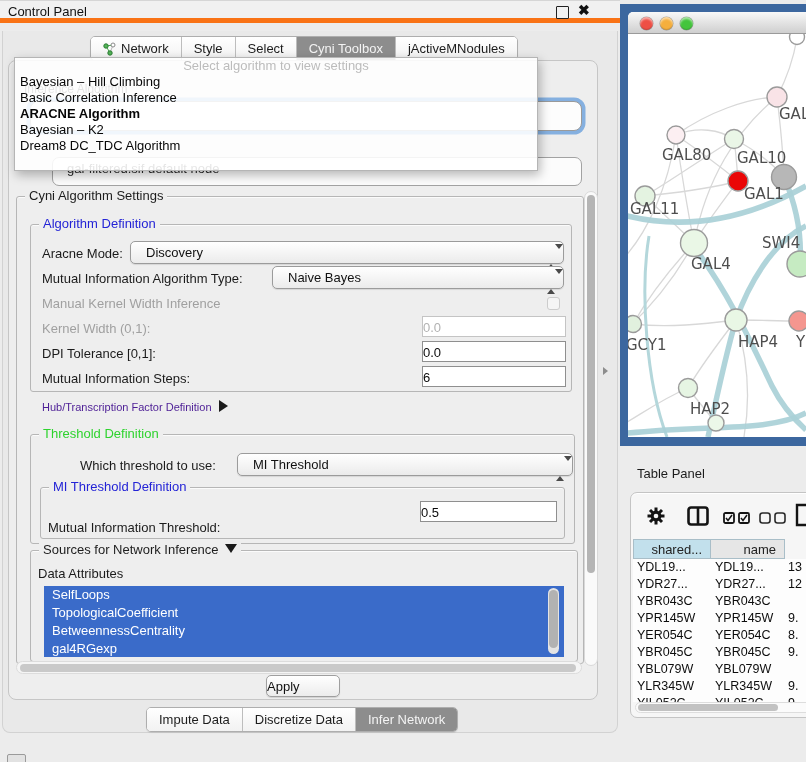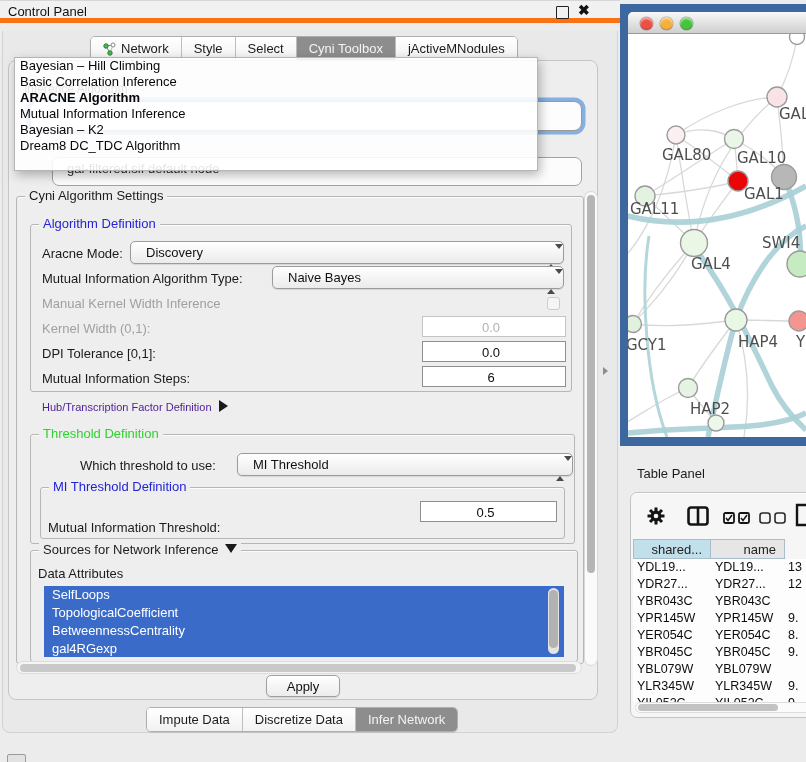--- a/index.html
+++ b/index.html
@@ -48,42 +48,42 @@
   .lbl-dis{color:#a0a0a0}
   .combo{height:23px;border:1px solid #9b9b9b;border-radius:5px;
     background:linear-gradient(#ffffff,#ebebeb);font-size:13px;line-height:22px;
     padding-left:15px;color:#111;box-shadow:0 1px 1px rgba(0,0,0,.1);box-sizing:border-box}
   .spin{position:absolute;right:8px;top:4px;width:8px}
   .spin .up{width:0;height:0;border-left:4px solid transparent;border-right:4px solid transparent;
     border-bottom:5px solid #4a4a4a;margin-bottom:3px}
   .spin .dn{width:0;height:0;border-left:4px solid transparent;border-right:4px solid transparent;
     border-top:5px solid #4a4a4a}
   .field{height:21px;border:1px solid #8f8f8f;background:#fff;font-size:13px;
-    line-height:21px;text-align:center;padding-right:6px;color:#0a0a0a;box-sizing:border-box}
+    line-height:21px;text-align:left;padding-right:6px;color:#0a0a0a;box-sizing:border-box}
   .field-dis{border-color:#c4c4c4;color:#b2b2b2}
   #kchk{left:547px;top:297px;width:13px;height:13px;background:#f5f5f5;
     border:1px solid #cccccc;border-radius:3px;box-sizing:border-box}
   .tri-right{display:inline-block;width:0;height:0;border-top:6px solid transparent;
     border-bottom:6px solid transparent;border-left:9px solid #1a1a1a;margin-left:7px;vertical-align:-1px}
   .tri-down{display:inline-block;width:0;height:0;border-left:6.5px solid transparent;
     border-right:6.5px solid transparent;border-top:9px solid #1a1a1a;margin-left:6px;vertical-align:1px}
   #src-list{left:44px;top:586px;width:520px;height:71px;background:#3a6bc9;overflow:hidden}
   .src-item{font-size:13px;color:#fff;height:18px;line-height:18px;padding-left:8px}
   #src-scroll{left:548px;top:588px;width:11px;height:66px;background:#e4e4e4;border-radius:6px}
   #src-thumb{left:1px;top:2px;width:9px;height:58px;background:#b2b2b2;border-radius:5px}
   
   #v-scroll{left:584px;top:191px;width:14px;height:475px;background:#fafafa;
     border:1px solid #d9d9d9;border-radius:7px;box-sizing:border-box}
   #v-thumb{left:2px;top:3px;width:8px;height:378px;background:#b5b5b5;border-radius:5px}
   #h-scroll{left:16px;top:661px;width:566px;height:13px;background:#f5f5f5;
     border:1px solid #dcdcdc;border-radius:7px;box-sizing:border-box}
   #h-thumb{left:3px;top:1.5px;width:556px;height:8px;background:#c9c9c9;border-radius:4px}
   #apply-btn{left:266px;top:675px;width:74px;height:22px;border:1px solid #9f9f9f;
     border-radius:5px;background:linear-gradient(#ffffff,#ececec);font-size:13px;
-    text-align:center;line-height:21px;color:#111;box-sizing:border-box;box-shadow:0 1px 1px rgba(0,0,0,.12)}
+    text-align:left;line-height:21px;color:#111;box-sizing:border-box;box-shadow:0 1px 1px rgba(0,0,0,.12)}
   #corner-icon{left:7px;top:754px;width:17px;height:12px;border:1.6px solid #9a9a9a;
     border-radius:2px;background:#e2e2e2}
   
   #divider-handle{left:603px;top:367px;width:0;height:0;border-top:4px solid transparent;
     border-bottom:4px solid transparent;border-left:5px solid #8d8d8d}
   
   #net-frame{left:620px;top:4px;width:186px;height:442px;background:#3c679f}
   #net-window{left:628px;top:12px;width:178px;height:425px;background:#fff;
     border-radius:5px 0 0 0;overflow:hidden}
   #net-titlebar{left:0;top:0;width:178px;height:22px;
@@ -155,25 +155,25 @@
     </div>
   </div>
 
 <div class="abs" id="inner-card"></div>
 
 <div class="abs" id="ghost-label">Inference Algorithm</div>
 <div class="abs" id="ghost-combo1"></div>
 <div class="abs" id="ghost-combo2">gal-filtered.sif default node</div>
 
 <div class="abs" id="popup">
+  <div id="popup-header">Select algorithm to view settings</div>
   <div id="popup-list">
       <div class="popup-item">Bayesian – Hill Climbing</div>
       <div class="popup-item">Basic Correlation Inference</div>
       <div class="popup-item b">ARACNE Algorithm</div>
-      <div class="popup-item">Mutual Information Inference</div>
       <div class="popup-item">Bayesian – K2</div>
       <div class="popup-item">Dream8 DC_TDC Algorithm</div>
     </div>
 </div>
 
 <div class="abs grp" style="left:16px;top:196px;width:566px;height:466px">
   <span class="grp-title">Cyni Algorithm Settings</span>
 </div>
 <div class="abs" id="v-scroll">
   <div class="abs" id="v-thumb"></div>

